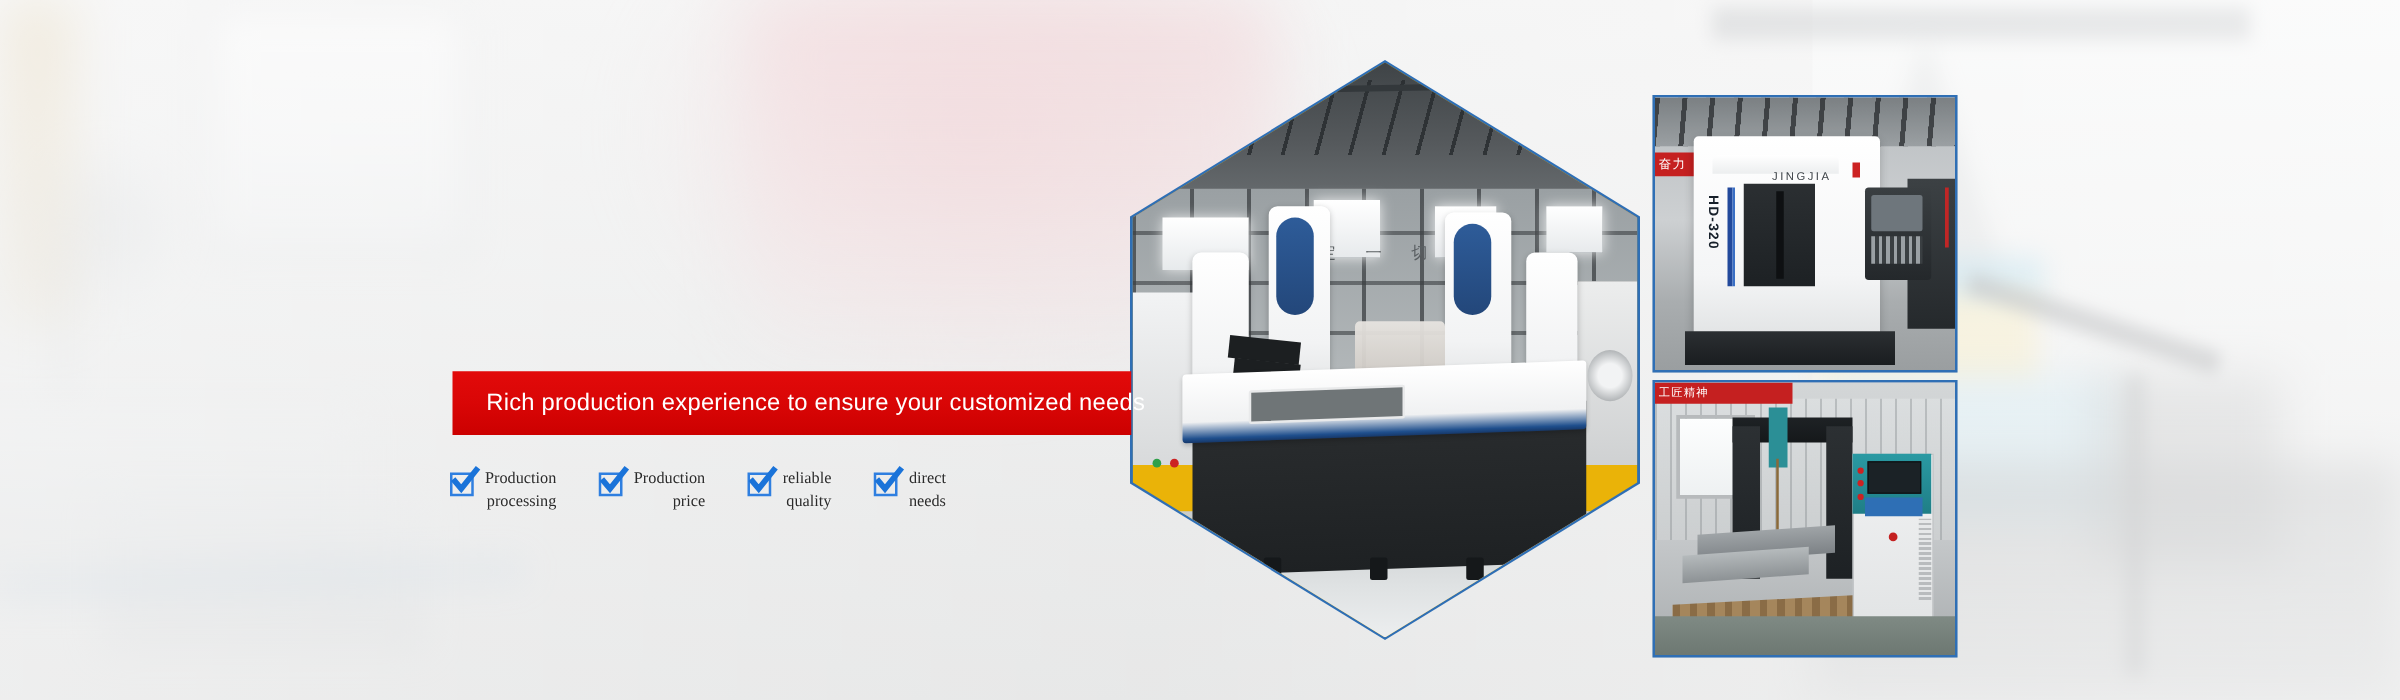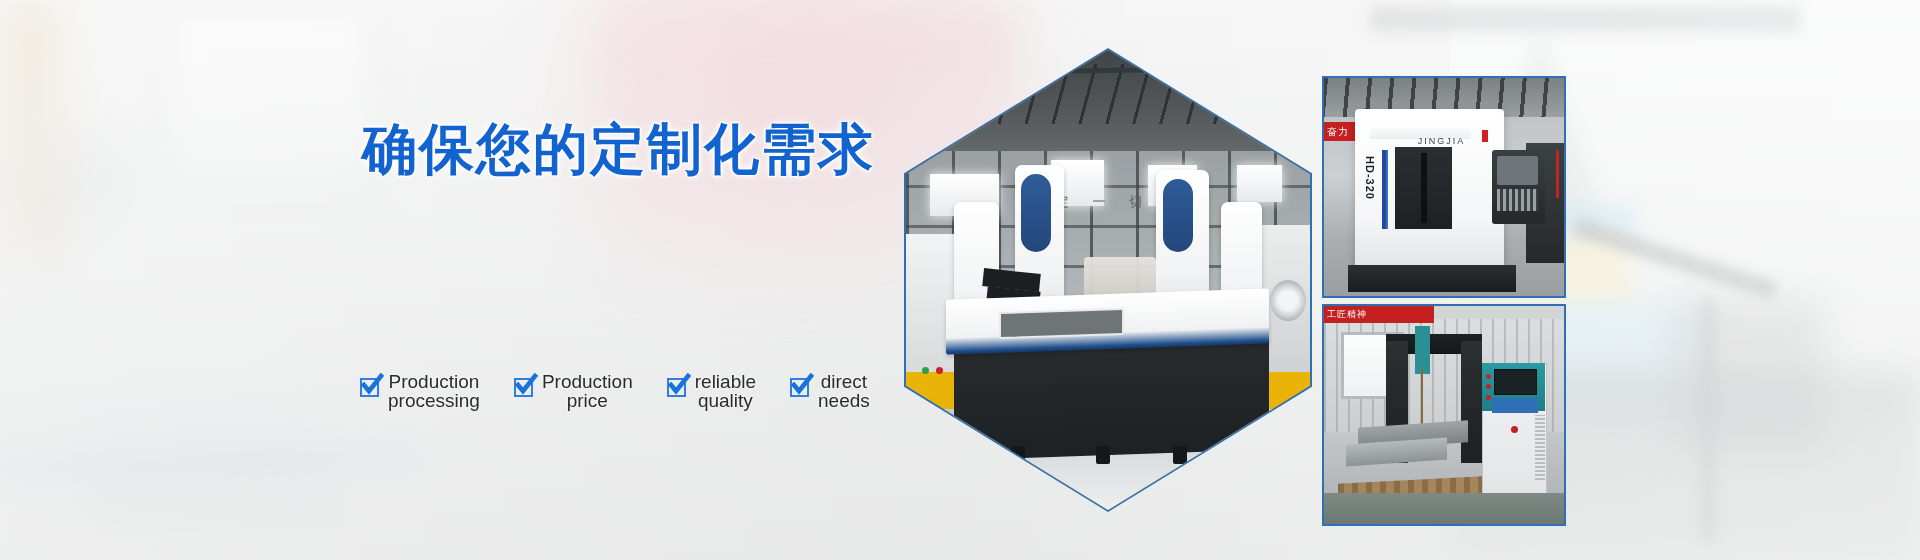--- a/index.html
+++ b/index.html
@@ -178,23 +178,24 @@
   }
   .cb .box{
     position:absolute;left:0;top:0;width:15px;height:15px;
     border:2px solid #2f7fe0;background:transparent;
   }
   .cb .tick{
     position:absolute;left:1px;top:-4px;width:22px;height:22px;
     overflow:visible;
   }
   .ftext{
-    font-size:19px;line-height:19px;color:#2b2b2b;
-    text-align:center;white-space:nowrap;
+    font-size:13px;line-height:19px;color:#2b2b2b;
+    text-align:right;white-space:nowrap;
     text-shadow:0 0 3px rgba(255,255,255,.9);
+    font-family:Liberation Serif, serif;
   }
   .ftext .fl{display:block;}
 
   
   .hex-wrap{
     position:absolute;left:904px;top:48px;width:408px;height:464px;z-index:5;
   }
   .hex{
     position:absolute;inset:0;
     -webkit-clip-path:polygon(50% 0%,100% 27%,100% 73%,50% 100%,0% 73%,0% 27%);
@@ -373,24 +374,26 @@
       <div class="bg-r-arm2"></div>
       <div class="bg-r-post"></div>
       <div class="bg-r-dark"></div>
     </div>
 
     <div class="bg-veil"></div>
   </div>
 
   <div class="copy">
     <h1 class="headline">
-      <span class="l2">确保您的定制化需求</span>
     </h1>
   </div>
 
+  <div class="redbar">
+    <span class="rb-text">Rich production experience to ensure your customized needs</span>
+  </div>
 
   <div class="features">
 
     <div class="feature">
       <span class="cb">
         <span class="box"></span>
         <svg class="tick" viewBox="0 0 22 22" xmlns="http://www.w3.org/2000/svg">
           <path d="M3 11 L8 17 L20 2" fill="none" stroke="#1a73d9" stroke-width="4.6" stroke-linecap="square"></path>
         </svg>
       </span>

